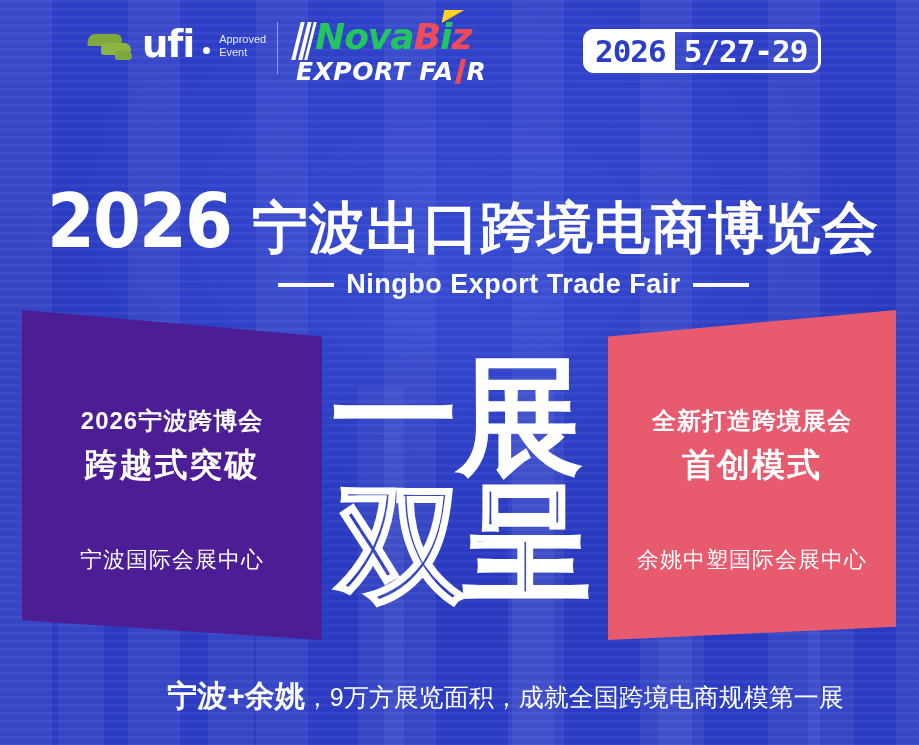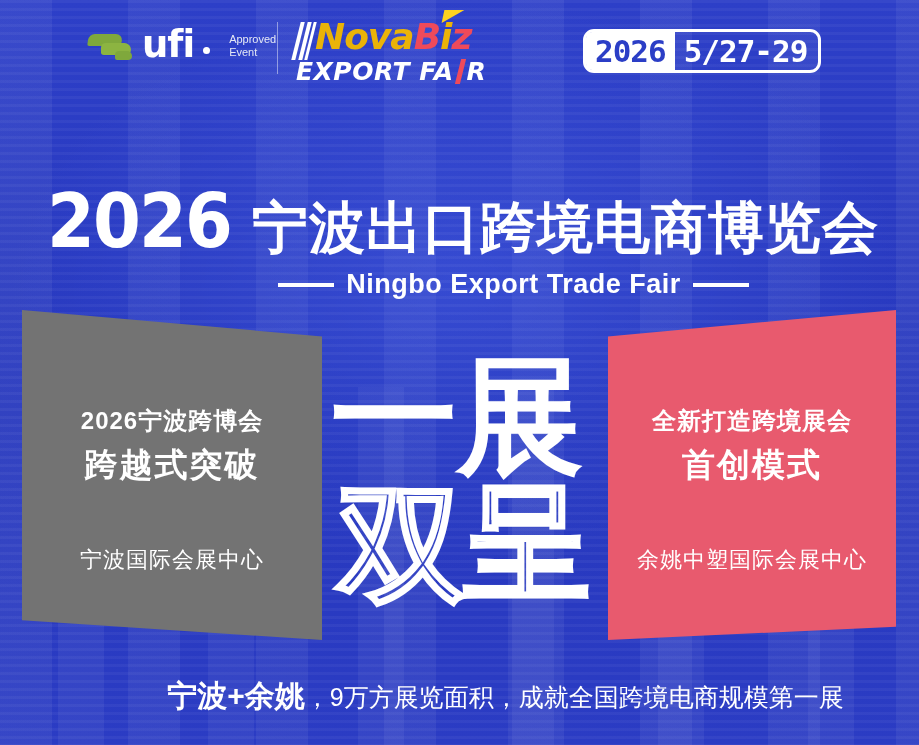--- a/index.html
+++ b/index.html
@@ -41,52 +41,52 @@
   }
   
   .header{position:absolute;left:0;top:0;width:919px;height:100px;}
   .ufi{position:absolute;left:88px;top:27px;display:flex;align-items:flex-end;gap:7px;justify-content:flex-end;}
   .ufi-leaf{position:relative;width:47px;height:34px;}
   .leaf-a{position:absolute;left:0;top:6px;width:34px;height:12px;background:#7fa83c;border-radius:12px 14px 10px 4px;transform:skewX(-8deg);}
   .leaf-b{position:absolute;left:13px;top:15px;width:30px;height:12px;background:#8cb441;border-radius:10px 14px 12px 6px;}
   .leaf-c{position:absolute;left:27px;top:23px;width:17px;height:9px;background:#7fa83c;border-radius:8px 10px 8px 4px;}
   .ufi-word{font-size:37px;font-weight:bold;color:#fff;letter-spacing:-1px;line-height:0.95;font-family:"DejaVu Sans",sans-serif;}
   .ufi-dot{width:7px;height:7px;border-radius:50%;background:#fff;margin:0 0 8px 2px;}
-  .ufi-sub{display:flex;flex-direction:column;justify-content:flex-end;font-size:11px;color:#e6e9f5;line-height:1.2;margin-bottom:3px;margin-left:12px;}
+  .ufi-sub{display:flex;flex-direction:column;justify-content:flex-end;font-size:11px;color:#e6e9f5;line-height:1.2;margin-bottom:3px;margin-left:2px;}
   .hdr-div{position:absolute;left:277px;top:22px;width:1px;height:52px;background:rgba(255,255,255,0.45);}
   .nova{position:absolute;left:296px;top:20px;}
   .nova-r1{display:flex;align-items:flex-start;}
   .nova-slashes{display:inline-block;width:18px;height:40px;position:relative;margin-right:1px;}
   .nova-slashes i{position:absolute;top:2px;width:4px;height:38px;background:#fff;transform:skewX(-14deg);}
   .nova-slashes i:nth-child(1){left:0;}
   .nova-slashes i:nth-child(2){left:7px;}
   .nova-slashes i:nth-child(3){left:13px;width:3px;}
   .nova-txt{font-size:36px;font-weight:bold;font-style:italic;line-height:0.94;letter-spacing:-1px;font-family:"DejaVu Sans",sans-serif;}
-  .nova-white{color:#eab308;}
+  .nova-white{color:#22c55e;}
   .nova-red{color:#ef4a5a;}
   .nova-i-wrap{position:relative;display:inline-block;}
   .nova-tri{position:absolute;right:-12px;top:-10px;width:0;height:0;border-left:20px solid #ffd21e;border-bottom:13px solid transparent;transform:skewX(-12deg);}
   .nova-r2{display:flex;align-items:center;margin-top:-3px;}
   .nova-r2 span{font-size:25px;font-weight:bold;font-style:italic;color:#fff;letter-spacing:0.5px;font-family:"DejaVu Sans",sans-serif;}
   .nova-bar{display:inline-block;width:5px;height:25px;background:#ef4a5a;transform:skewX(-14deg);margin:0 4px;}
   
   .datebadge{position:absolute;left:583px;top:29px;display:flex;align-items:stretch;border:3px solid #ffffff;border-radius:11px;height:44px;box-sizing:border-box;}
   .date-year{display:flex;align-items:center;padding:0 9px;background:#ffffff;color:#2b3ec6;font-size:31px;font-weight:bold;font-family:"DejaVu Sans Mono",monospace;letter-spacing:-1px;border-radius:6px 0 0 6px;}
   .date-range{display:flex;align-items:center;padding:0 11px 0 9px;color:#ffffff;font-size:31px;font-weight:bold;font-family:"DejaVu Sans Mono",monospace;letter-spacing:-1px;}
   
   .title-block{position:absolute;left:0;top:178px;width:919px;text-align:center;}
   .title-row{display:flex;align-items:baseline;justify-content:center;gap:14px;}
   .title-year{font-size:74px;font-weight:bold;color:#ffffff;letter-spacing:-2px;font-family:"DejaVu Sans",sans-serif;transform:scaleX(0.93);}
   .title-cn{font-size:56px;font-weight:bold;color:#ffffff;letter-spacing:1px;}
   .title-sub{margin-top:2px;display:flex;align-items:center;justify-content:center;gap:12px;padding-left:108px;}
   .sub-line{display:block;width:56px;height:4px;background:#ffffff;}
   .sub-text{font-size:27px;font-weight:bold;color:#ffffff;letter-spacing:0.5px;font-family:"Liberation Sans",sans-serif;}
   
   .panel{position:absolute;display:flex;flex-direction:column;align-items:center;justify-content:flex-start;}
-  .panel-left{left:22px;top:310px;width:300px;height:330px;background:#737373;
+  .panel-left{left:22px;top:310px;width:300px;height:330px;background:#4c1d95;
     clip-path:polygon(0 0, 100% 8%, 100% 100%, 0 94%);}
   .panel-right{left:608px;top:310px;width:288px;height:330px;background:#e85a6e;
     clip-path:polygon(0 8%, 100% 0, 100% 96%, 0 100%);}
   .p-line1{font-size:24px;font-weight:bold;color:#ffffff;letter-spacing:1px;}
   .p-line2{font-size:33px;font-weight:bold;color:#ffffff;letter-spacing:2px;margin-top:6px;}
   .p-line3{font-size:22px;color:#ffffff;letter-spacing:1px;}
   .panel-left .p-line1{margin-top:95px;}
   .panel-right .p-line1{margin-top:95px;}
   .panel-left .p-line3{margin-top:57px;}
   .panel-right .p-line3{margin-top:57px;}

